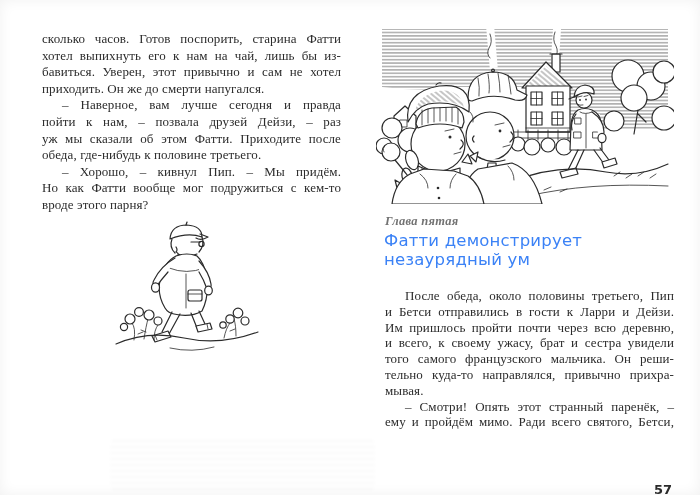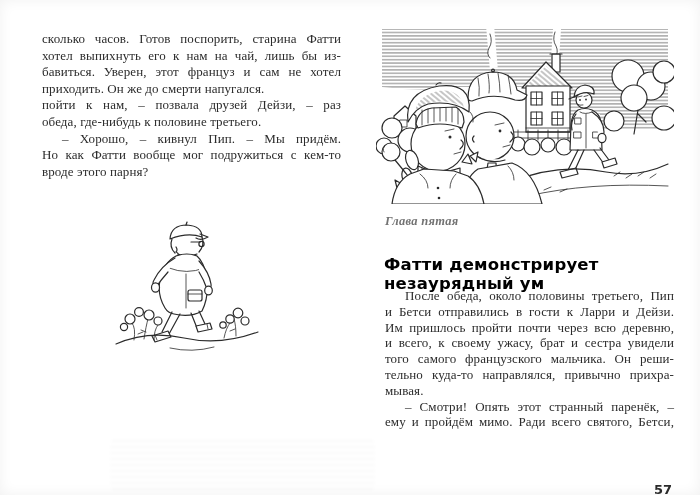--- a/index.html
+++ b/index.html
@@ -19,22 +19,22 @@
   .jl{text-align:justify;text-align-last:justify;white-space:normal;}
   .last{text-align:left;}
   .ind{padding-left:20px;}
   .chapter-label{
     position:absolute;left:385px;top:214px;
     font-family:"Liberation Serif", serif;font-weight:bold;
     font-size:12.5px;color:#737373;letter-spacing:0.3px;font-style:italic;
   }
   .chapter-title{
     position:absolute;left:384px;top:231px;
-    font-family:"DejaVu Sans", sans-serif;font-weight:bold;
-    font-size:16.5px;line-height:19px;color:#000000;letter-spacing:0.2px;margin-top:24px;
+    font-family:"DejaVu Sans", sans-serif;font-weight:normal;
+    font-size:16.5px;line-height:19px;color:#3b82f6;letter-spacing:0.2px;
   }
   .page-number{
     position:absolute;right:28px;top:474px;
     font-family:"DejaVu Sans", sans-serif;font-weight:bold;
     font-size:13px;color:#2a2a2a;margin-top:8px;
   }
   .illus-left{position:absolute;left:112px;top:218px;}
   .illus-right{position:absolute;left:376px;top:24px;}
   .show-through{
     position:absolute;left:110px;top:440px;width:265px;height:50px;
@@ -49,23 +49,25 @@
 </style>
 </head>
 <body>
 
 <div class="spread">
 
   <div>
     <div class="text-col left-col">
       <div class="ln jl">сколько часов. Готов поспорить, старина Фатти</div>
       <div class="ln jl">хотел выпихнуть его к нам на чай, лишь бы из-</div>
-      <div class="ln jl">бавиться. Уверен, этот француз и сам не хотел</div>
+      <div class="ln jl">бавиться. Уверен, этот привычно и сам не хотел</div>
       <div class="ln last">приходить. Он же до смерти напугался.</div>
+      <div class="ln jl ind">– Наверное, вам лучше сегодня и правда</div>
       <div class="ln jl">пойти к нам, – позвала друзей Дейзи, – раз</div>
+      <div class="ln jl">уж мы сказали об этом Фатти. Приходите после</div>
       <div class="ln last">обеда, где-нибудь к половине третьего.</div>
       <div class="ln jl ind">– Хорошо, – кивнул Пип. – Мы придём.</div>
       <div class="ln jl">Но как Фатти вообще мог подружиться с кем-то</div>
       <div class="ln last">вроде этого парня?</div>
     </div>
 
     <svg class="illus-left" width="150" height="135" viewBox="0 0 150 135">
       <g>
 
         <path class="inkf" d="M58,21 Q59,7 75,7 Q90,8 90,19 Q76,14 58,21 Z"></path>

